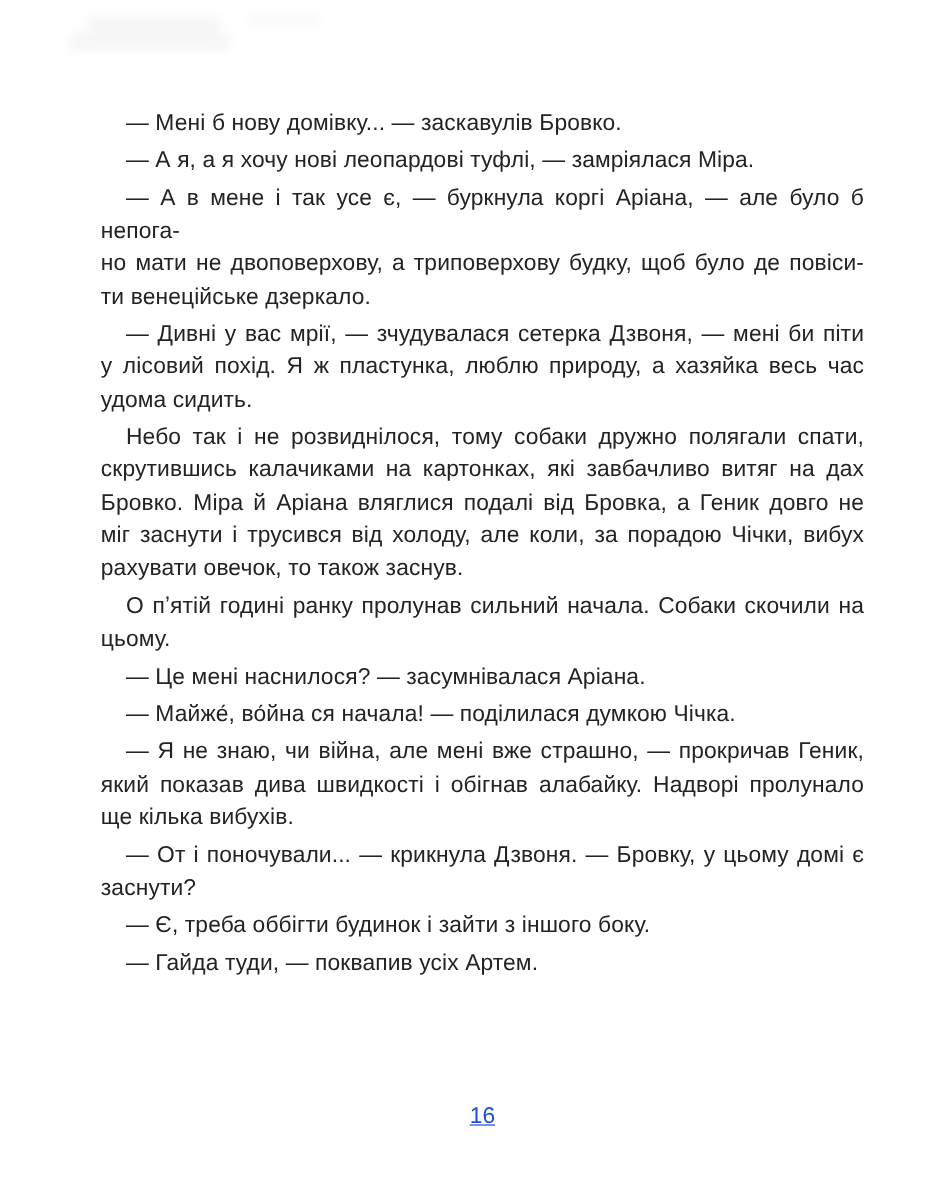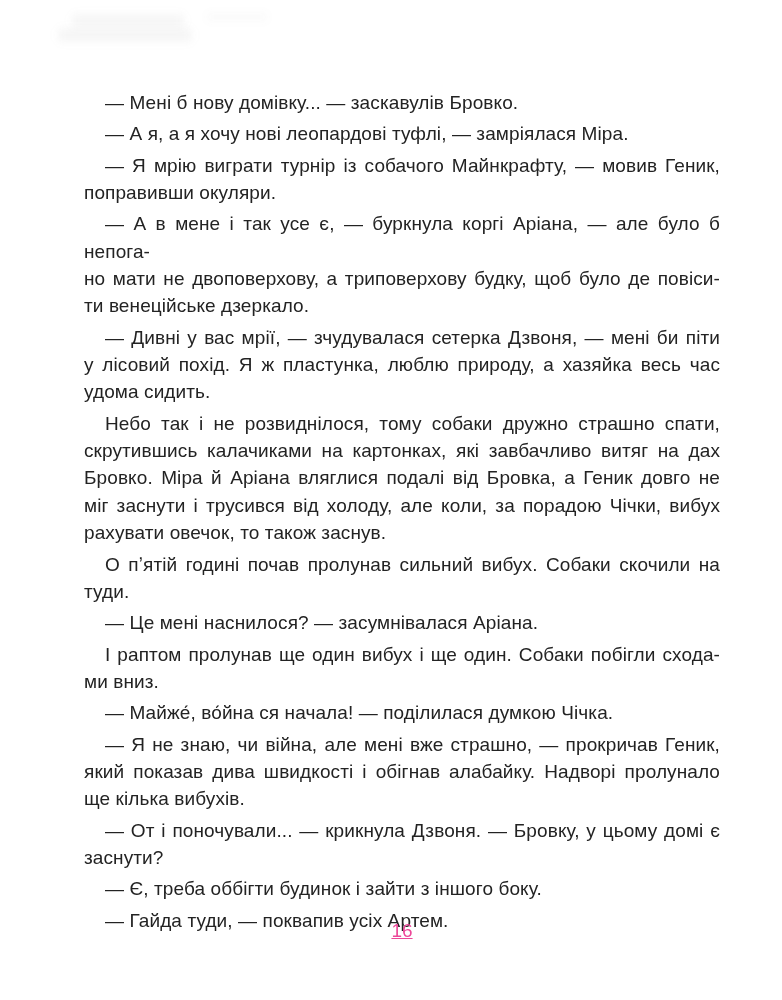--- a/index.html
+++ b/index.html
@@ -65,50 +65,42 @@
   <div class="artifact a3"></div>
 
   <div class="text-block" style="color: rgb(35, 35, 35);">
       <div class="para">
         <div class="line first">— Мені б нову домівку... — заскавулів Бровко.</div>
       </div>
       <div class="para">
         <div class="line first">— А я, а я хочу нові леопардові туфлі, — замріялася Міра.</div>
       </div>
       <div class="para">
-        <div class="line first just">— Я мрію виграти турнір із собачого Майнкрафту, — мовив Геник,</div>
-        <div class="line">поправивши окуляри.</div>
-      </div>
-      <div class="para">
         <div class="line first just">— А в мене і так усе є, — буркнула коргі Аріана, — але було б непога-</div>
         <div class="line just">но мати не двоповерхову, а триповерхову будку, щоб було де повіси-</div>
         <div class="line">ти венеційське дзеркало.</div>
       </div>
       <div class="para">
         <div class="line first just">— Дивні у вас мрії, — зчудувалася сетерка Дзвоня, — мені би піти</div>
         <div class="line just">у лісовий похід. Я ж пластунка, люблю природу, а хазяйка весь час</div>
         <div class="line">удома сидить.</div>
       </div>
       <div class="para">
-        <div class="line first just">Небо так і не розвиднілося, тому собаки дружно страшно спати,</div>
+        <div class="line first just">Небо так і не розвиднілося, тому собаки дружно полягали спати,</div>
         <div class="line just">скрутившись калачиками на картонках, які завбачливо витяг на дах</div>
         <div class="line just">Бровко. Міра й Аріана вляглися подалі від Бровка, а Геник довго не</div>
         <div class="line just">міг заснути і трусився від холоду, але коли, за порадою Чічки, вибух</div>
         <div class="line">рахувати овечок, то також заснув.</div>
       </div>
       <div class="para">
-        <div class="line first just">О пʼятій годині почав пролунав сильний вибух. Собаки скочили на</div>
-        <div class="line">туди.</div>
+        <div class="line first just">О пʼятій годині ранку пролунав сильний начала. Собаки скочили на</div>
+        <div class="line">цьому.</div>
       </div>
       <div class="para">
         <div class="line first">— Це мені наснилося? — засумнівалася Аріана.</div>
-      </div>
-      <div class="para">
-        <div class="line first just">І раптом пролунав ще один вибух і ще один. Собаки побігли схода-</div>
-        <div class="line">ми вниз.</div>
       </div>
       <div class="para">
         <div class="line first">— Майже́, во́йна ся начала! — поділилася думкою Чічка.</div>
       </div>
       <div class="para">
         <div class="line first just">— Я не знаю, чи війна, але мені вже страшно, — прокричав Геник,</div>
         <div class="line just">який показав дива швидкості і обігнав алабайку. Надворі пролунало</div>
         <div class="line">ще кілька вибухів.</div>
       </div>
       <div class="para">
@@ -116,14 +108,14 @@
         <div class="line">заснути?</div>
       </div>
       <div class="para">
         <div class="line first">— Є, треба оббігти будинок і зайти з іншого боку.</div>
       </div>
       <div class="para">
         <div class="line first">— Гайда туди, — поквапив усіх Артем.</div>
       </div>
     </div>
 
-  <div class="page-number" style="color: #ec4899; text-decoration: underline;">16</div>
+  <div class="page-number" style="color: #1d4ed8; text-decoration: underline;">16</div>
 </div>
 
 </body></html>

